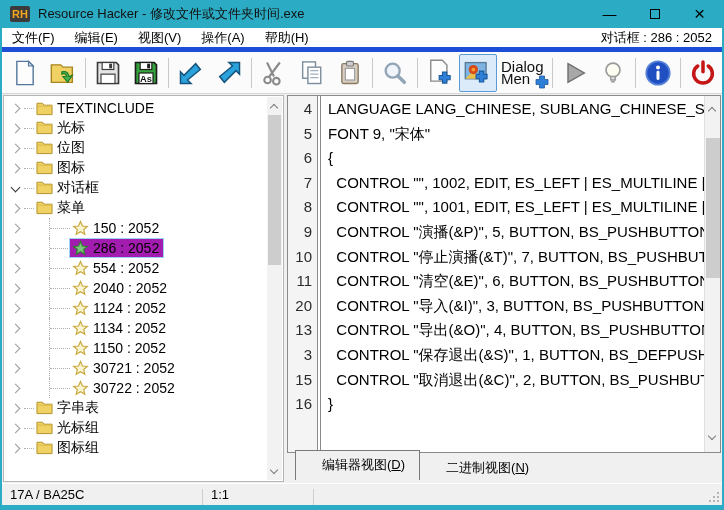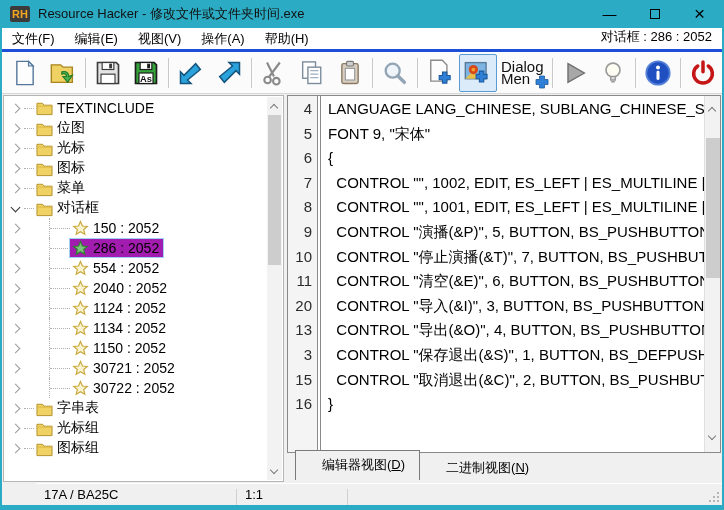--- a/index.html
+++ b/index.html
@@ -15,22 +15,22 @@
   .app-logo { width:20px; height:16px; background:#3b3b3b; border-radius:2px;
     color:#f5a623; font-weight:bold; font-size:11px; display:flex;
     align-items:center; justify-content:center; letter-spacing:0; }
   .title-text { margin-left:8px; font-size:13px; color:#111; flex:1;
     white-space:nowrap; overflow:hidden; }
   .win-btn { width:45px; height:28px; display:flex; align-items:center;
     justify-content:center; font-size:14px; color:#000; cursor:default; }
   .win-btn.max span { display:block; width:10px; height:10px; border:1px solid #000; }
 
   
-  .menubar { height:24px; background:#fff; display:flex; align-items:flex-start;
-    flex:0 0 auto; font-size:13px; color:#000; border-bottom:3px solid #1d4ed8; }
+  .menubar { height:24px; background:#fff; display:flex; align-items:center;
+    flex:0 0 auto; font-size:13px; color:#000; border-bottom:5px solid #1d4ed8; }
   .menu-item { padding:0 10px; height:100%; display:flex; align-items:center; }
   .menu-right { margin-left:auto; padding-right:10px; font-size:13px; color:#000; }
 
   
   .toolbar { height:42px; background:#fbfbfb; border-bottom:1px solid #d7d7d7;
     display:flex; align-items:center; flex:0 0 auto; padding-left:4px; }
   .tbtn { width:38px; height:38px; display:flex; align-items:center;
     justify-content:center; border:1px solid transparent; border-radius:2px; }
   .tbtn.highlighted { background:#dcebf9; border-color:#5b9bd5; }
   .tbtn.wide { width:52px; }
@@ -51,21 +51,21 @@
     color:#000; white-space:nowrap; }
   .chev-box { width:18px; display:flex; justify-content:center; flex:0 0 auto; }
   .chev { width:7px; height:7px; border-right:1.5px solid #9a9a9a;
     border-bottom:1.5px solid #9a9a9a; transform:rotate(-45deg); margin-top:1px;}
   .tree-row.expanded .chev { border-color:#333; transform:rotate(45deg); margin-top:-2px;}
   .hstub { width:10px; border-bottom:1px dotted #b0b0b0; height:1px; flex:0 0 auto;}
   .tree-row.leaf .spacer { width:25px; flex:0 0 auto; }
   .tree-row.leaf .vline { width:1px; align-self:stretch; border-left:1px dotted #b0b0b0;
     flex:0 0 auto; }
   .tree-row.leaf .hstub { width:20px; }
-  .item-body { display:flex; align-items:flex-end; padding:1px 4px 1px 2px; gap:4px; }
+  .item-body { display:flex; align-items:flex-start; padding:1px 4px 1px 2px; gap:4px; }
   .tree-row.selected .item-body { background:#a21caf; outline:1px solid #9fd1f5; }
   .tree-icon { width:17px; height:16px; flex:0 0 auto; }
   .star-ic path { fill:#f9f3cf; stroke:#c9a93f; stroke-width:1.2; }
   .tree-row.green-star .star-ic path { fill:#7cc47c; stroke:#2f7d2f; }
   .tree-scroll { position:absolute; top:1px; right:1px; bottom:1px; width:15px;
     background:#f2f2f2; display:flex; flex-direction:column;
     justify-content:space-between; align-items:center; }
   .scroll-arrow { width:8px; height:8px; margin:5px 0; }
   .scroll-arrow span { display:block; width:6px; height:6px;
     border-right:1.4px solid #7a7a7a; border-bottom:1.4px solid #7a7a7a; }
@@ -100,21 +100,21 @@
   .tabstrip { height:30px; flex:0 0 auto; display:flex; align-items:flex-end;
     background:#f0f0f0; padding-left:8px; }
   .tab { font-size:13px; color:#000; padding:4px 14px 6px 26px; }
   .tab.active { border:1px solid #7a7a7a; border-bottom:none; background:#f0f0f0;
     padding-top:5px; margin-bottom:1px; position:relative; top:-2px; }
   .tab .hk { text-decoration:underline; }
 
   
   .statusbar { height:22px; flex:0 0 auto; background:#f0f0f0;
     border-top:1px solid #ffffff; display:flex; align-items:flex-end;
-    font-size:13px; color:#000; position:relative;margin-left:34px; }
+    font-size:13px; color:#000; position:relative; }
   .sb-cell { padding:0 8px; height:100%; display:flex; align-items:center; }
   .sb-cell.c1 { width:200px; }
   .sb-cell.c2 { width:110px; }
   .sb-div { width:1px; height:16px; background:#cfcfcf; }
   .grip { position:absolute; right:2px; bottom:2px; }
 </style>
 </head>
 <body>
 
 <div class="window">
@@ -292,89 +292,89 @@
             </span>
             <span class="spacer"></span>
             <span class="vline"></span>
             <span class="hstub"></span>
             <span class="item-body">
               <svg class="tree-icon folder-ic" viewBox="0 0 18 16">
                 <path d="M1 3 h6 l1.5 2 H17 v10 H1 z" fill="#f0d264" stroke="#b08e28" stroke-width="1"></path>
                 <path d="M1 6 h16" stroke="#d9b945" stroke-width="1"></path>
               </svg>
 
+              <span class="tree-label">光标</span>
+            </span>
+          </div>
+
+          <div class="tree-row folder collapsed">
+            <span class="chev-box">
+              <span class="chev"></span>
+            </span>
+            <span class="spacer"></span>
+            <span class="vline"></span>
+            <span class="hstub"></span>
+            <span class="item-body">
+              <svg class="tree-icon folder-ic" viewBox="0 0 18 16">
+                <path d="M1 3 h6 l1.5 2 H17 v10 H1 z" fill="#f0d264" stroke="#b08e28" stroke-width="1"></path>
+                <path d="M1 6 h16" stroke="#d9b945" stroke-width="1"></path>
+              </svg>
+
               <span class="tree-label">位图</span>
             </span>
           </div>
 
           <div class="tree-row folder collapsed">
             <span class="chev-box">
               <span class="chev"></span>
             </span>
             <span class="spacer"></span>
             <span class="vline"></span>
             <span class="hstub"></span>
             <span class="item-body">
               <svg class="tree-icon folder-ic" viewBox="0 0 18 16">
                 <path d="M1 3 h6 l1.5 2 H17 v10 H1 z" fill="#f0d264" stroke="#b08e28" stroke-width="1"></path>
                 <path d="M1 6 h16" stroke="#d9b945" stroke-width="1"></path>
               </svg>
 
-              <span class="tree-label">光标</span>
-            </span>
-          </div>
-
-          <div class="tree-row folder collapsed">
-            <span class="chev-box">
-              <span class="chev"></span>
-            </span>
-            <span class="spacer"></span>
-            <span class="vline"></span>
-            <span class="hstub"></span>
-            <span class="item-body">
-              <svg class="tree-icon folder-ic" viewBox="0 0 18 16">
-                <path d="M1 3 h6 l1.5 2 H17 v10 H1 z" fill="#f0d264" stroke="#b08e28" stroke-width="1"></path>
-                <path d="M1 6 h16" stroke="#d9b945" stroke-width="1"></path>
-              </svg>
-
               <span class="tree-label">图标</span>
             </span>
           </div>
 
+          <div class="tree-row folder expanded">
+            <span class="chev-box">
+              <span class="chev"></span>
+            </span>
+            <span class="spacer"></span>
+            <span class="vline"></span>
+            <span class="hstub"></span>
+            <span class="item-body">
+              <svg class="tree-icon folder-ic" viewBox="0 0 18 16">
+                <path d="M1 3 h6 l1.5 2 H17 v10 H1 z" fill="#f0d264" stroke="#b08e28" stroke-width="1"></path>
+                <path d="M1 6 h16" stroke="#d9b945" stroke-width="1"></path>
+              </svg>
+
+              <span class="tree-label">对话框</span>
+            </span>
+          </div>
+
           <div class="tree-row folder collapsed">
             <span class="chev-box">
               <span class="chev"></span>
             </span>
             <span class="spacer"></span>
             <span class="vline"></span>
             <span class="hstub"></span>
             <span class="item-body">
               <svg class="tree-icon folder-ic" viewBox="0 0 18 16">
                 <path d="M1 3 h6 l1.5 2 H17 v10 H1 z" fill="#f0d264" stroke="#b08e28" stroke-width="1"></path>
                 <path d="M1 6 h16" stroke="#d9b945" stroke-width="1"></path>
               </svg>
 
               <span class="tree-label">菜单</span>
-            </span>
-          </div>
-
-          <div class="tree-row folder expanded">
-            <span class="chev-box">
-              <span class="chev"></span>
-            </span>
-            <span class="spacer"></span>
-            <span class="vline"></span>
-            <span class="hstub"></span>
-            <span class="item-body">
-              <svg class="tree-icon folder-ic" viewBox="0 0 18 16">
-                <path d="M1 3 h6 l1.5 2 H17 v10 H1 z" fill="#f0d264" stroke="#b08e28" stroke-width="1"></path>
-                <path d="M1 6 h16" stroke="#d9b945" stroke-width="1"></path>
-              </svg>
-
-              <span class="tree-label">对话框</span>
             </span>
           </div>
 
           <div class="tree-row leaf">
             <span class="chev-box">
               <span class="chev"></span>
             </span>
             <span class="spacer"></span>
             <span class="vline"></span>
             <span class="hstub"></span>

